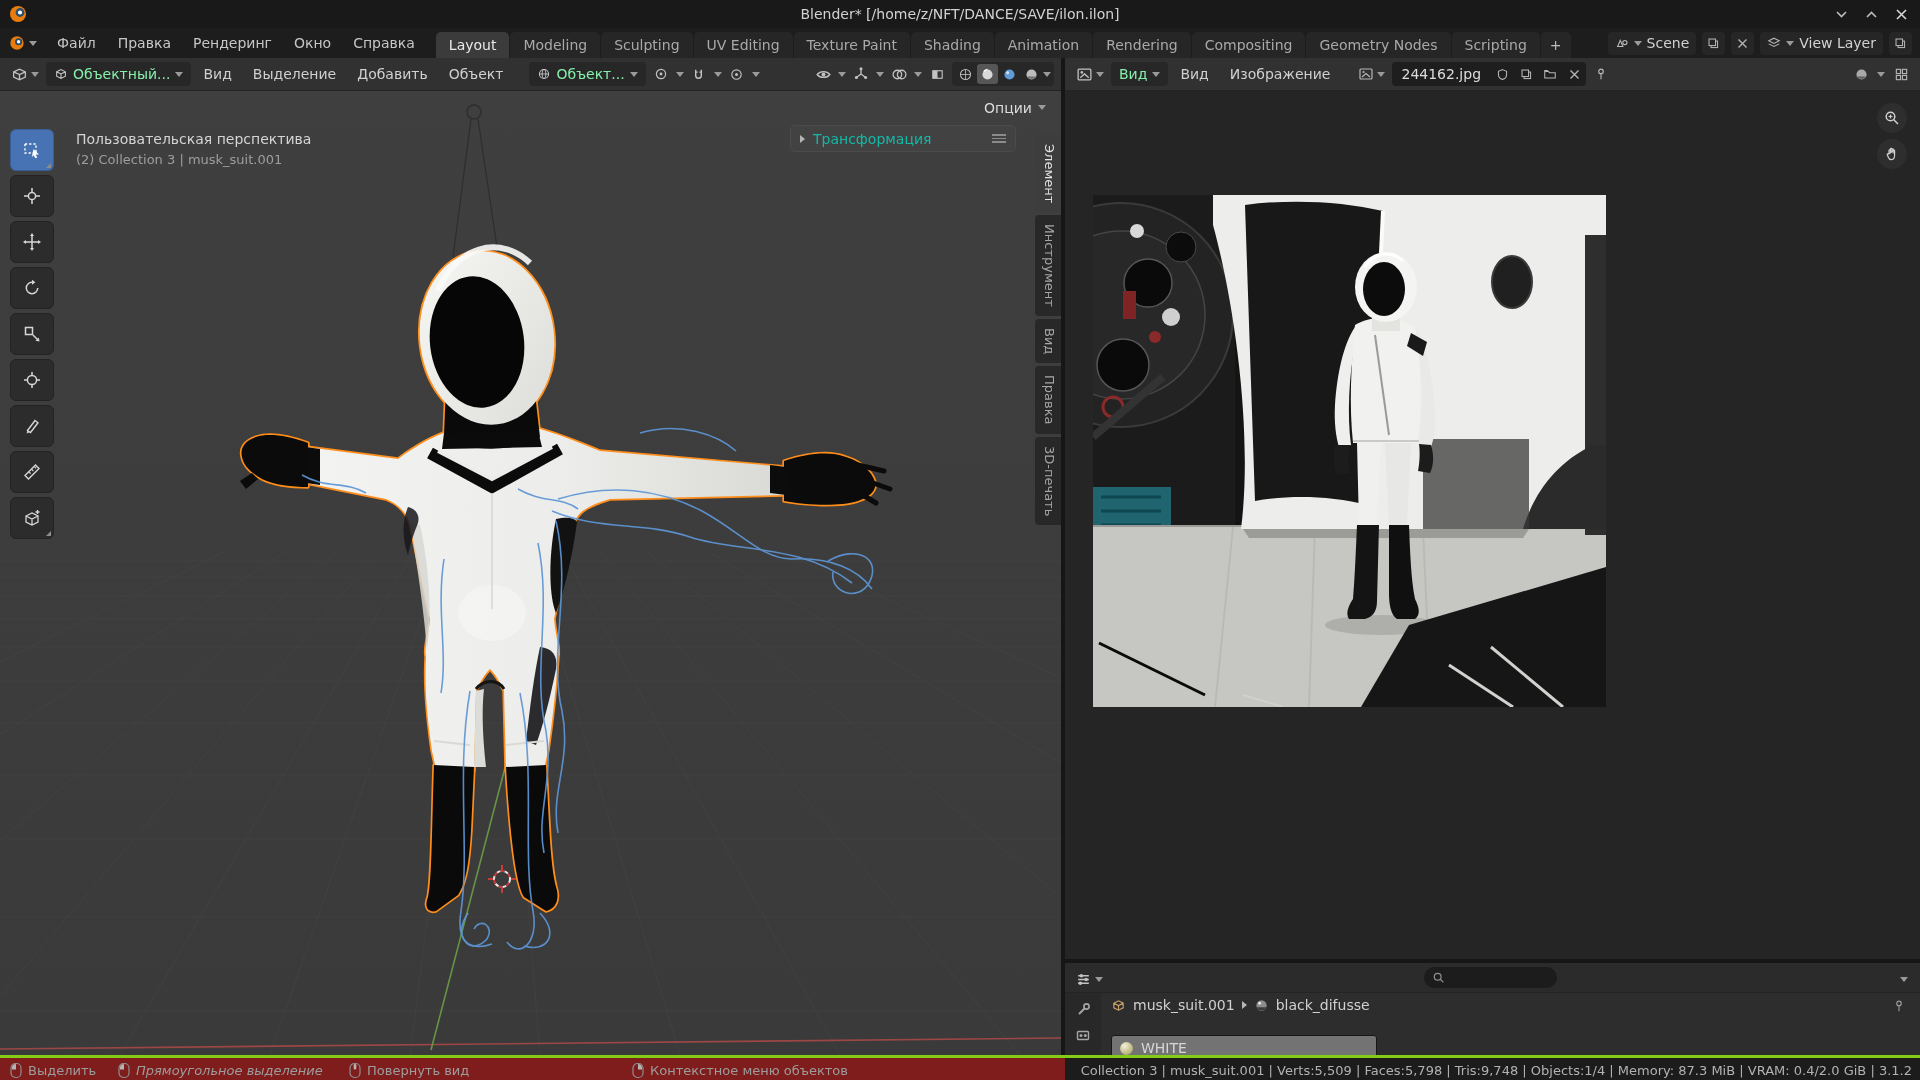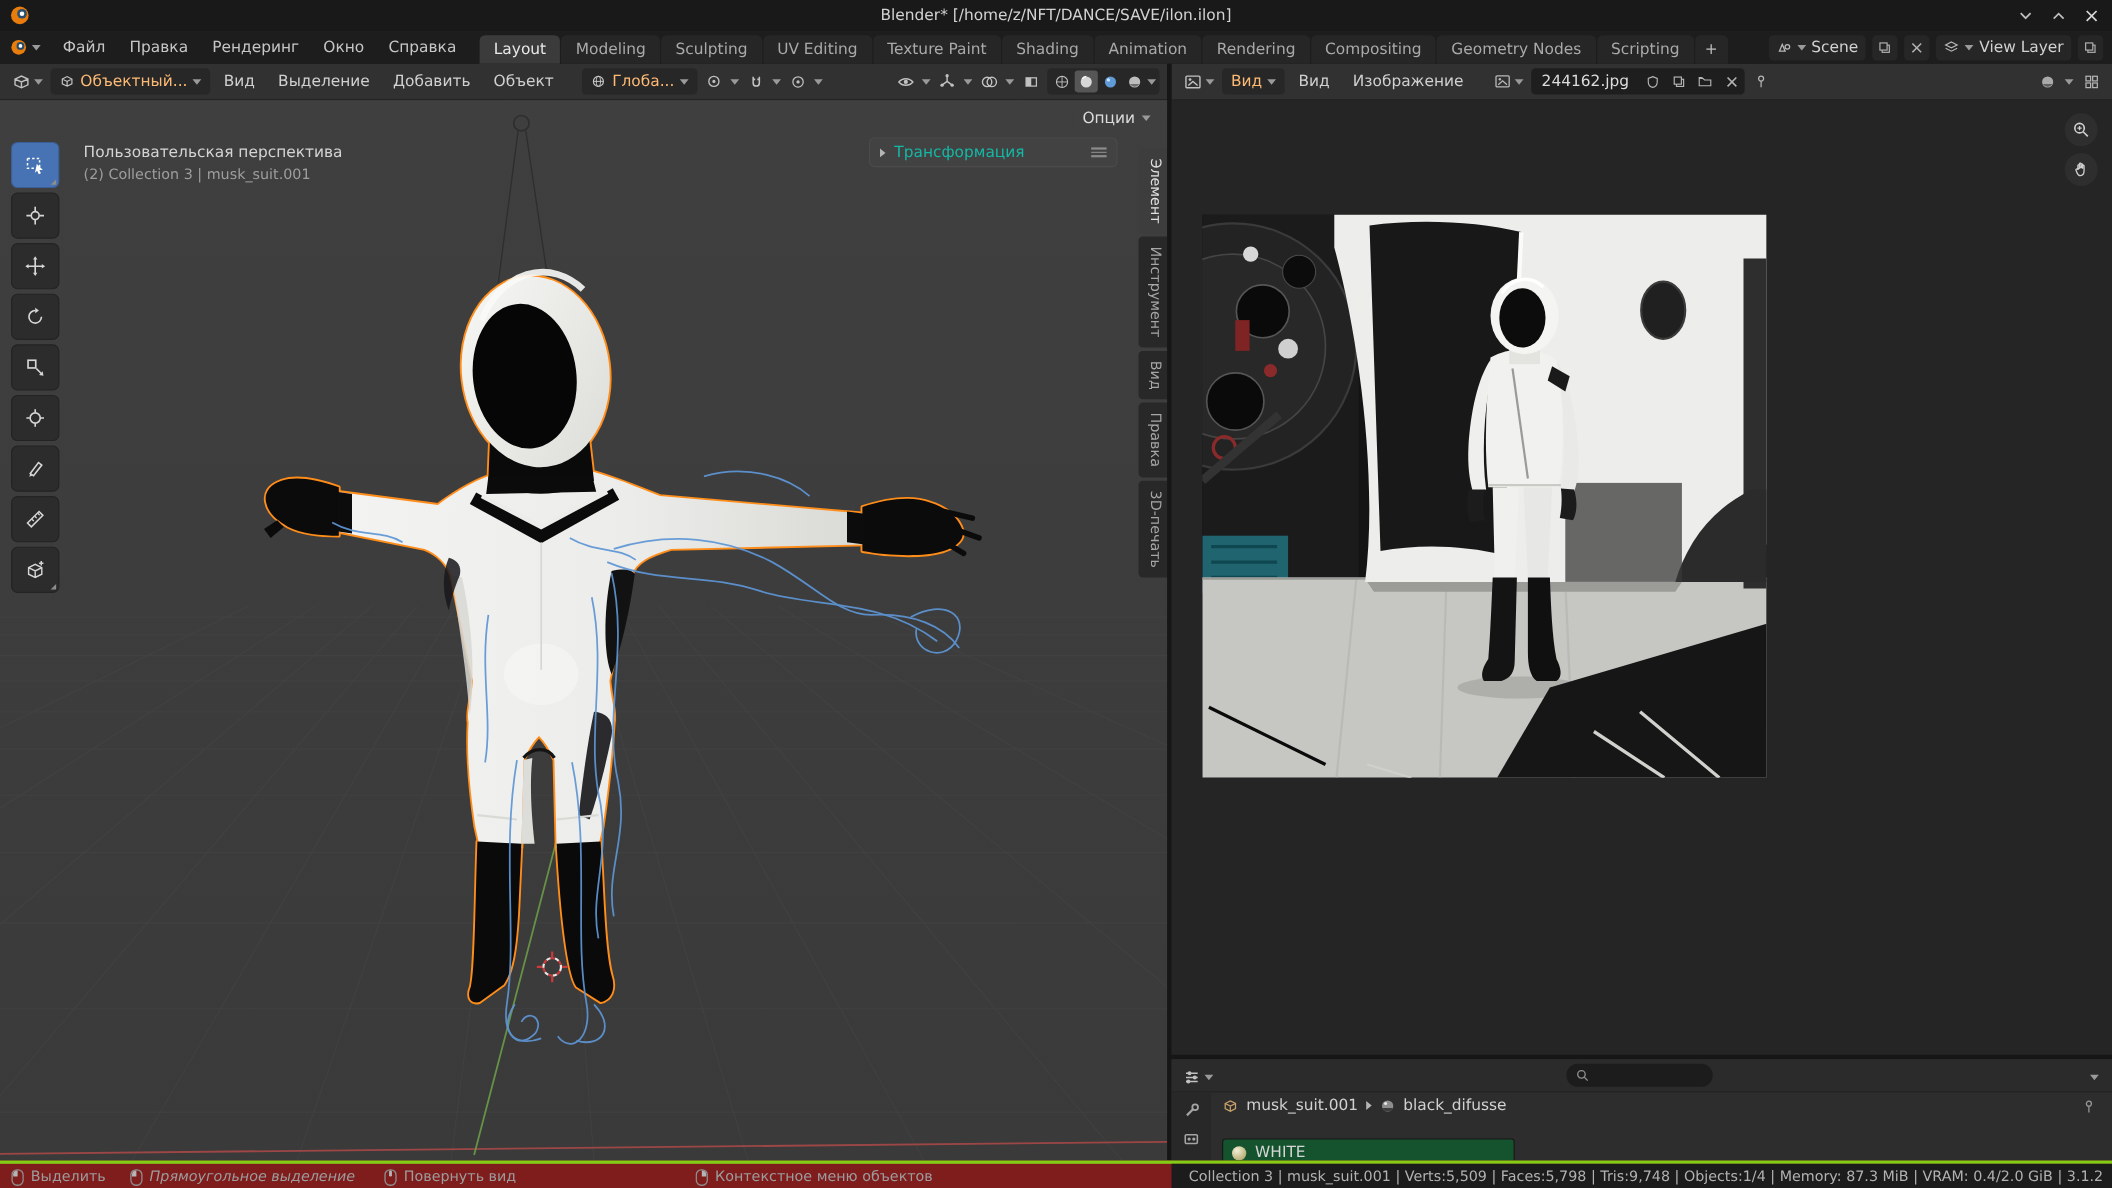--- a/index.html
+++ b/index.html
@@ -27,21 +27,21 @@
   .ws-tab.add{padding:0 9px;color:#bdbdbd;}
   #topbar-right{margin-left:auto;display:flex;align-items:center;gap:6px;padding-right:8px;}
   .pill{background:#262626;border-radius:4px;height:23px;display:flex;align-items:center;gap:5px;padding:0 7px;color:#d2d2d2;}
   .sq-btn{width:23px;height:23px;background:#262626;border-radius:4px;display:flex;align-items:center;justify-content:center;}
 
   
   .ed-header{position:absolute;top:58px;height:33px;background:#313131;border-bottom:1px solid #232323;display:flex;align-items:center;gap:3px;padding:0 7px;box-sizing:border-box;}
   #vp-header{left:0;width:1061px;}
   #img-header{left:1065px;width:855px;}
   .hbtn{display:flex;align-items:center;gap:3px;padding:0 4px;height:26px;}
-  .hpill{background:#272727;border-radius:4px;height:24px;display:flex;align-items:center;gap:5px;padding:0 8px;color:#fdba74;}
+  .hpill{background:#272727;border-radius:4px;height:24px;display:flex;align-items:center;gap:5px;padding:0 8px;color:#86efac;}
   .hmenu{padding:0 9px;color:#d0d0d0;}
   .hicon{width:24px;height:24px;display:flex;align-items:center;justify-content:center;}
   .darkfield{background:#1e1e1e;border-radius:4px;height:24px;display:flex;align-items:center;overflow:hidden;}
   .darkfield .df-name{padding:0 9px;color:#dcdcdc;}
   .df-icon{width:24px;height:24px;display:flex;align-items:center;justify-content:center;}
   .shade-group{display:flex;align-items:center;gap:1px;background:#272727;border-radius:4px;padding:1px 3px;height:24px;box-sizing:border-box;}
   .shade-item{width:21px;height:20px;display:flex;align-items:center;justify-content:center;border-radius:3px;}
   .shade-item.active{background:#565656;}
 
   #divider-v{position:absolute;left:1061px;top:58px;width:4px;height:997px;background:#161616;}
@@ -67,21 +67,21 @@
   #image-editor{position:absolute;left:1065px;top:91px;width:855px;height:868px;background:#252525;overflow:hidden;}
   #refphoto{position:absolute;left:28px;top:104px;}
   .nav-btn{position:absolute;width:30px;height:30px;border-radius:50%;background:rgba(48,48,48,.85);display:flex;align-items:center;justify-content:center;}
 
   
   #props{position:absolute;left:1065px;top:963px;width:855px;height:92px;background:#2d2d2d;overflow:hidden;}
   #props-header{position:absolute;left:0;top:0;width:100%;height:30px;background:#2b2b2b;border-bottom:1px solid #242424;box-sizing:border-box;}
   #props-search{position:absolute;left:359px;top:4px;width:133px;height:21px;background:#1c1c1c;border-radius:11px;display:flex;align-items:center;padding:0 8px;gap:5px;box-sizing:border-box;}
   #props-tabstrip{position:absolute;left:0;top:30px;width:36px;height:62px;background:#282828;display:flex;flex-direction:column;align-items:center;gap:10px;padding-top:8px;}
   #breadcrumb{position:absolute;left:46px;top:34px;display:flex;align-items:center;gap:7px;color:#d0d0d0;}
-  #mat-slot{position:absolute;left:46px;top:72px;width:266px;height:26px;background:#14532d;border:1px solid #171717;border-radius:3px;display:flex;align-items:center;gap:8px;padding:0 8px;box-sizing:border-box;color:#d6d6d6;}
+  #mat-slot{position:absolute;left:46px;top:72px;width:266px;height:26px;background:#737373;border:1px solid #171717;border-radius:3px;display:flex;align-items:center;gap:8px;padding:0 8px;box-sizing:border-box;color:#d6d6d6;}
   .swatch{width:13px;height:13px;border-radius:50%;background:radial-gradient(circle at 35% 30%,#f4f0d8,#b9b27a 70%,#6e6a44);}
 
   
   #statusbar{position:absolute;left:0;top:1055px;width:1920px;height:25px;background:#7f1d1d;border-top:3px solid #84cc16;font-size:13px;color:#9c9c9c;}
   .hint{position:absolute;top:0;height:25px;display:flex;align-items:center;gap:6px;}
   #status-right{position:absolute;left:1065px;top:0;width:855px;height:25px;background:#1c1c1c;display:flex;align-items:center;justify-content:flex-end;padding-right:8px;box-sizing:border-box;color:#b2b2b2;}
 </style>
 </head>
 <body>
 
@@ -199,21 +199,21 @@
     <div class="hmenu">Вид</div>
     <div class="hmenu">Выделение</div>
     <div class="hmenu">Добавить</div>
     <div class="hmenu">Объект</div>
     <div class="hpill" style="margin-left:14px;">
       <svg width="14" height="14" viewBox="0 0 16 16">
           <circle cx="8" cy="8" r="5.2" fill="none" stroke="#c8c8c8" stroke-width="1.2"></circle>
           <ellipse cx="8" cy="8" rx="2.2" ry="5.2" fill="none" stroke="#c8c8c8" stroke-width="1"></ellipse>
           <path d="M2.8 8 H13.2" stroke="#c8c8c8" stroke-width="1"></path>
         </svg>
-      <span>Глоба...</span>
+      <span>Объект...</span>
       <span class="chev"></span>
     </div>
     <div class="hicon">
         <svg width="16" height="16" viewBox="0 0 16 16">
           <circle cx="8" cy="8" r="4.6" fill="none" stroke="#c2c2c2" stroke-width="1.2"></circle>
           <circle cx="8" cy="8" r="1.4" fill="#c2c2c2"></circle>
         </svg>
       </div>
     <span class="chev"></span>
     <div class="hicon">

